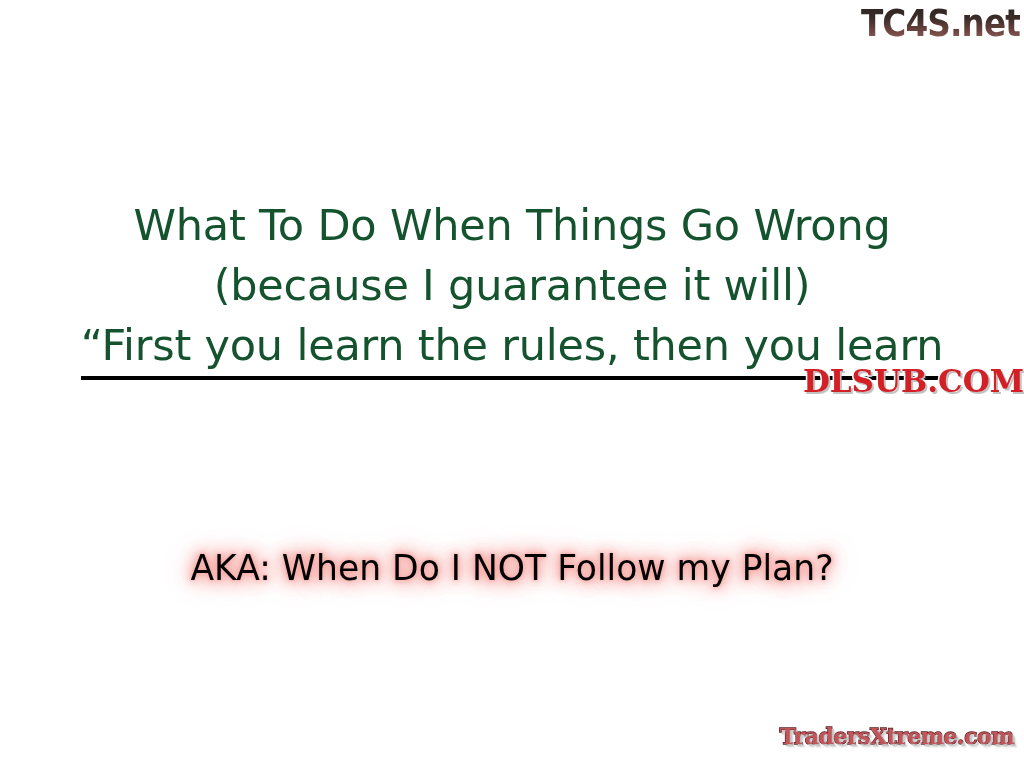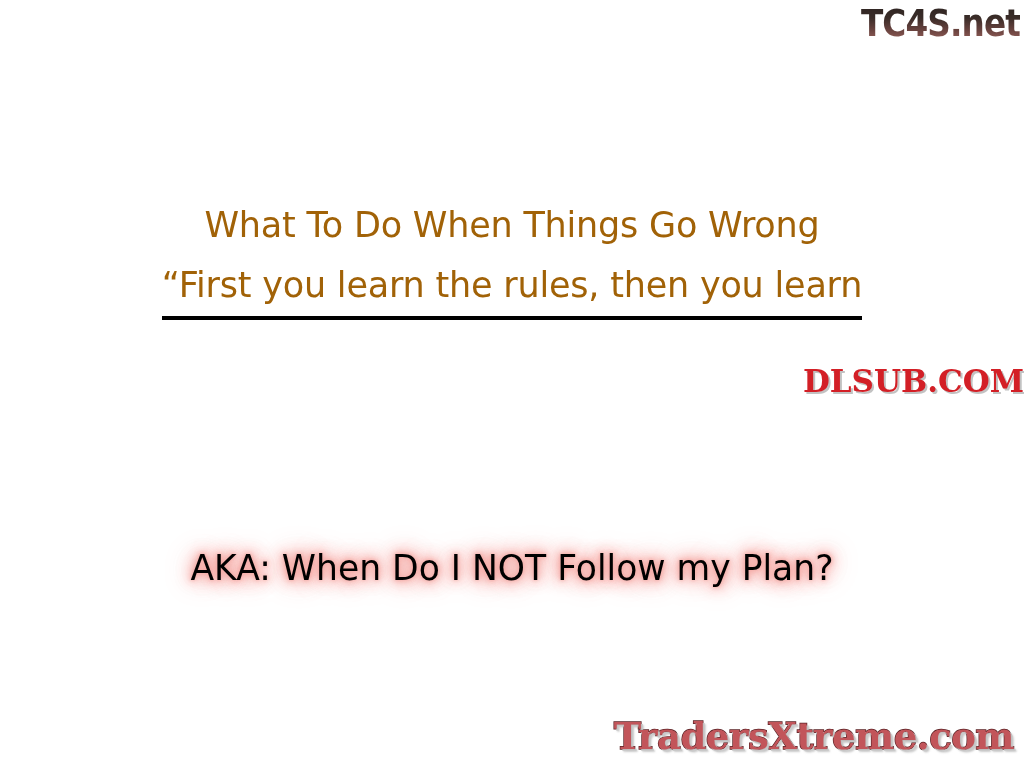--- a/index.html
+++ b/index.html
@@ -43,23 +43,23 @@
     white-space: nowrap;
   }
 
   
   .main-text {
     position: absolute;
     left: 0;
     right: 0;
     top: 196px;
     text-align: center;
-    color: #a16207;
+    color: #14532d;
     font-family: "DejaVu Sans", sans-serif;
-    font-size: 35px;
+    font-size: 43px;
     line-height: 59px;
     font-weight: normal;
     letter-spacing: -0.2px;
   }
   .main-text .line {
     display: block;
     white-space: nowrap;
   }
   .main-text .line .inner {
     display: inline-block;
@@ -120,41 +120,42 @@
       0 0 32px rgba(240,148,143,0.45);
   }
 
   
   .wm-txtreme {
     position: absolute;
     right: 10px;
     bottom: 14px;
     font-family: "DejaVu Serif", serif;
     font-weight: bold;
-    font-size: 37px;
+    font-size: 22px;
     line-height: 36px;
     letter-spacing: -0.5px;
     color: #c2555a;
     white-space: nowrap;
     -webkit-text-stroke: 1.4px #5c2326;
     paint-order: stroke fill;
     text-shadow:
       2px 2px 0 rgba(200,200,200,0.85),
       3px 3px 2px rgba(160,160,160,0.55);
   }
 </style>
 </head>
 <body>
 
 <div id="slide">
 
   <div class="wm-tc4s">TC4S.net</div>
 
   <div class="main-text">
     <span class="line"><span class="inner">What To Do When Things Go Wrong</span></span>
+    <span class="line"><span class="inner">(because I guarantee it will)</span></span>
     <span class="line underlined"><span class="inner">“First you learn the rules, then you learn</span></span>
   </div>
 
   <div class="wm-dlsub">
     <span class="txt">DLSUB.COM</span>
   </div>
 
   <div class="aka">AKA: When Do I NOT Follow my Plan?</div>
 
   <div class="wm-txtreme">TradersXtreme.com</div>

